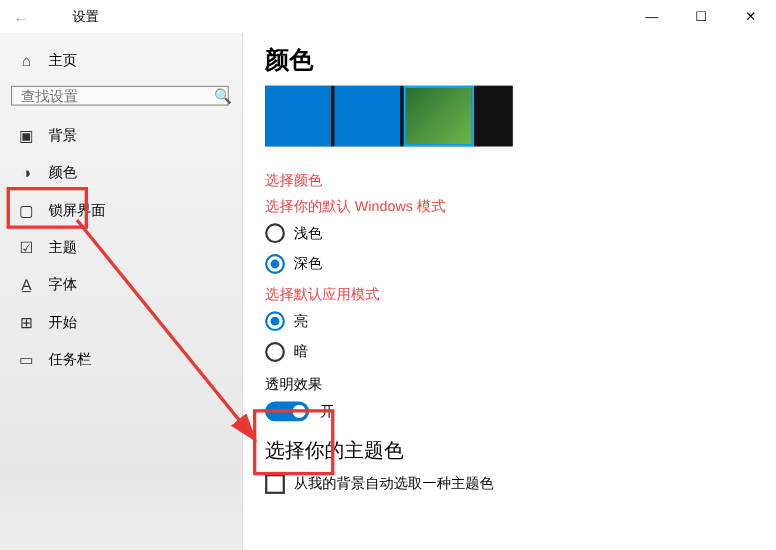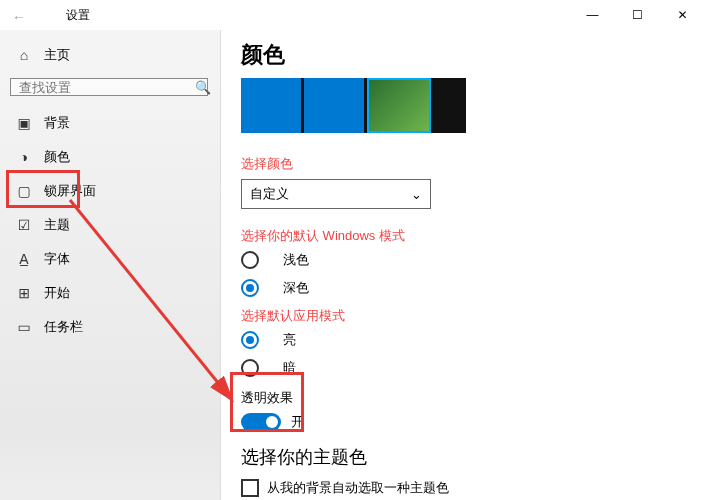--- a/index.html
+++ b/index.html
@@ -95,21 +95,21 @@
   }
   .group-label { font-size: 13px; margin: 6px 0; color:#ef4444; }
   .dropdown {
     width: 190px; height: 30px;
     border: 1px solid #666;
     display: flex; align-items: center; justify-content: space-between;
     padding: 0 8px; font-size: 13px; cursor: pointer;
     margin-bottom: 18px;
   }
   .radio-row {
-    display:flex; align-items:center; gap:24px;
+    display:flex; align-items:center; gap:8px;
     margin: 4px 0 10px 0; cursor:pointer;
     font-size: 13px;
   }
   .radio-outer {
     width:18px; height:18px; border-radius:50%;
     border:2px solid #333; position:relative;
   }
   .radio-outer.selected { border-color:#0079d3; }
   .radio-outer.selected::after {
     content:""; position:absolute; left:3px; top:3px;
@@ -196,24 +196,20 @@
     <div class="preview">
       <div class="prev-blue"></div>
       <div class="prev-gap"></div>
       <div class="prev-blue"></div>
       <div class="prev-gap"></div>
       <div class="prev-img"></div>
       <div style="width:35px;background:#111"></div>
     </div>
 
     <div class="group-label">选择颜色</div>
-    <div class="dropdown">
-      <span>自定义</span>
-      <span>⌄</span>
-    </div>
 
     <div class="group-label">选择你的默认 Windows 模式</div>
     <div class="radio-row">
       <span class="radio-outer"></span>
       <span>浅色</span>
     </div>
     <div class="radio-row">
       <span class="radio-outer selected"></span>
       <span>深色</span>
     </div>

